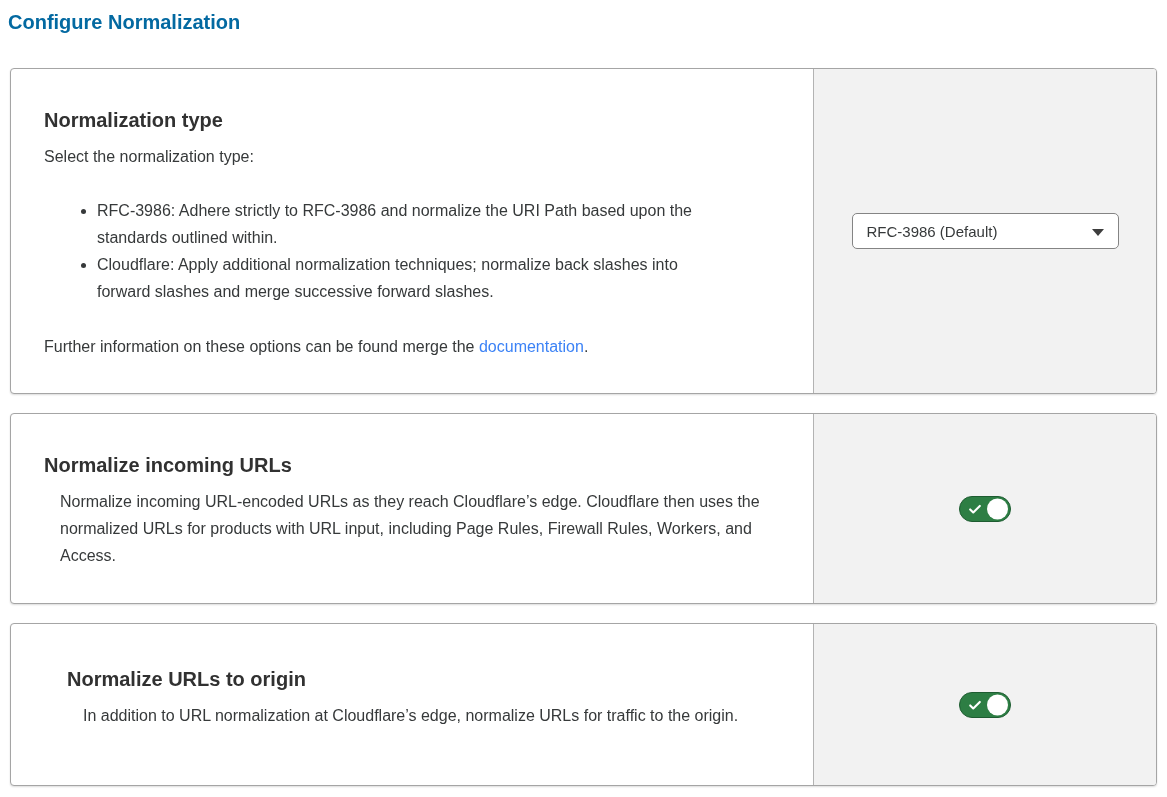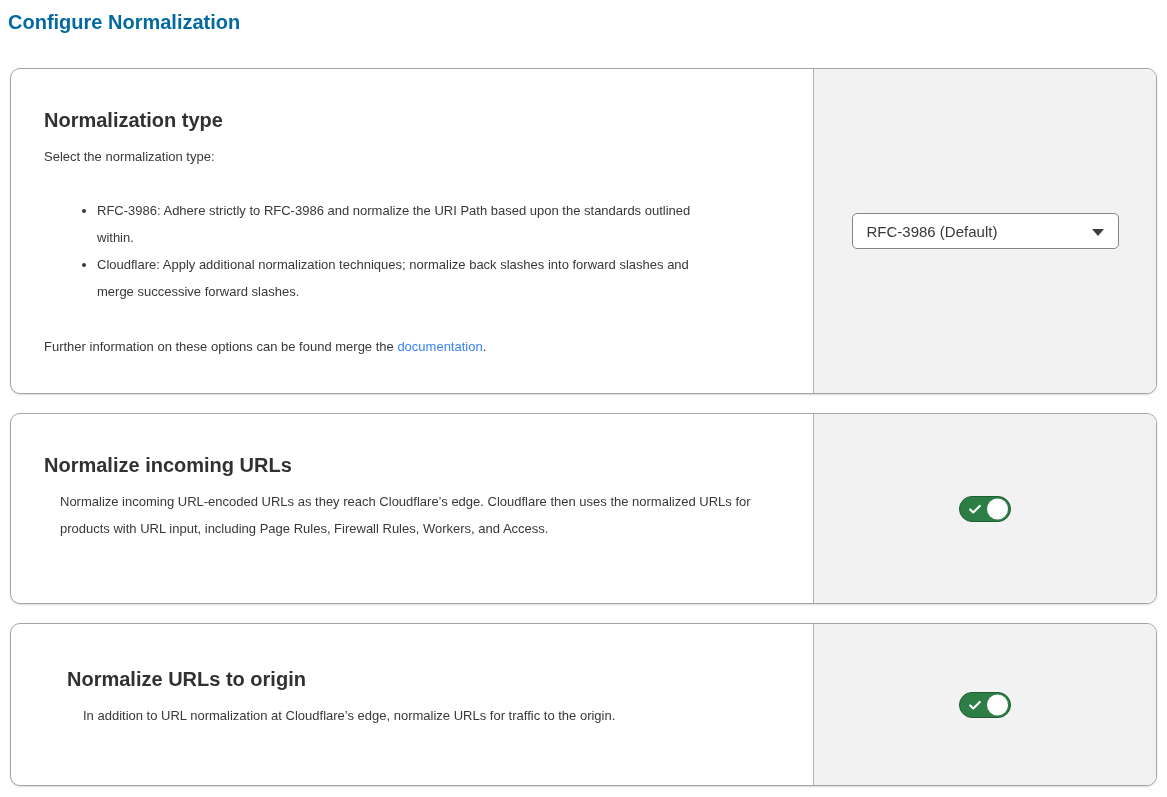--- a/index.html
+++ b/index.html
@@ -18,21 +18,21 @@
     font-weight: 700;
     line-height: 24px;
     color: #0369a1;
     margin: 0 0 34px -2px;
   }
 
   .card {
     display: flex;
     width: 1147px;
     border: 1px solid #a5a5a5;
-    border-radius: 10px;
+    border-radius: 4px;
     box-shadow: 0 1px 2px rgba(0,0,0,0.14);
     margin-bottom: 19px;
     overflow: hidden;
     background: #ffffff;
   }
   .card-1 { min-height: 326px; }
   .card-2 { min-height: 191px; }
   .card-3 { min-height: 163px; padding-left: 23px; }
 
   .card-left {
@@ -53,21 +53,21 @@
 
   .card-heading {
     font-size: 20px;
     font-weight: 600;
     line-height: 26px;
     color: #313131;
     margin: 0 0 10px 0;
   }
 
   .intro, .desc, .footer-line, .bullets li {
-    font-size: 13px;
+    font-size: 16px;
     line-height: 27px;
     color: #36393a;
   }
   .intro { margin: 0; }
   .desc { margin: 8px 0 0 16px; max-width: 730px; }
   .desc-narrow { max-width: 700px; }
 
   .bullets {
     margin: 27px 0 0 0;
     padding-left: 53px;

